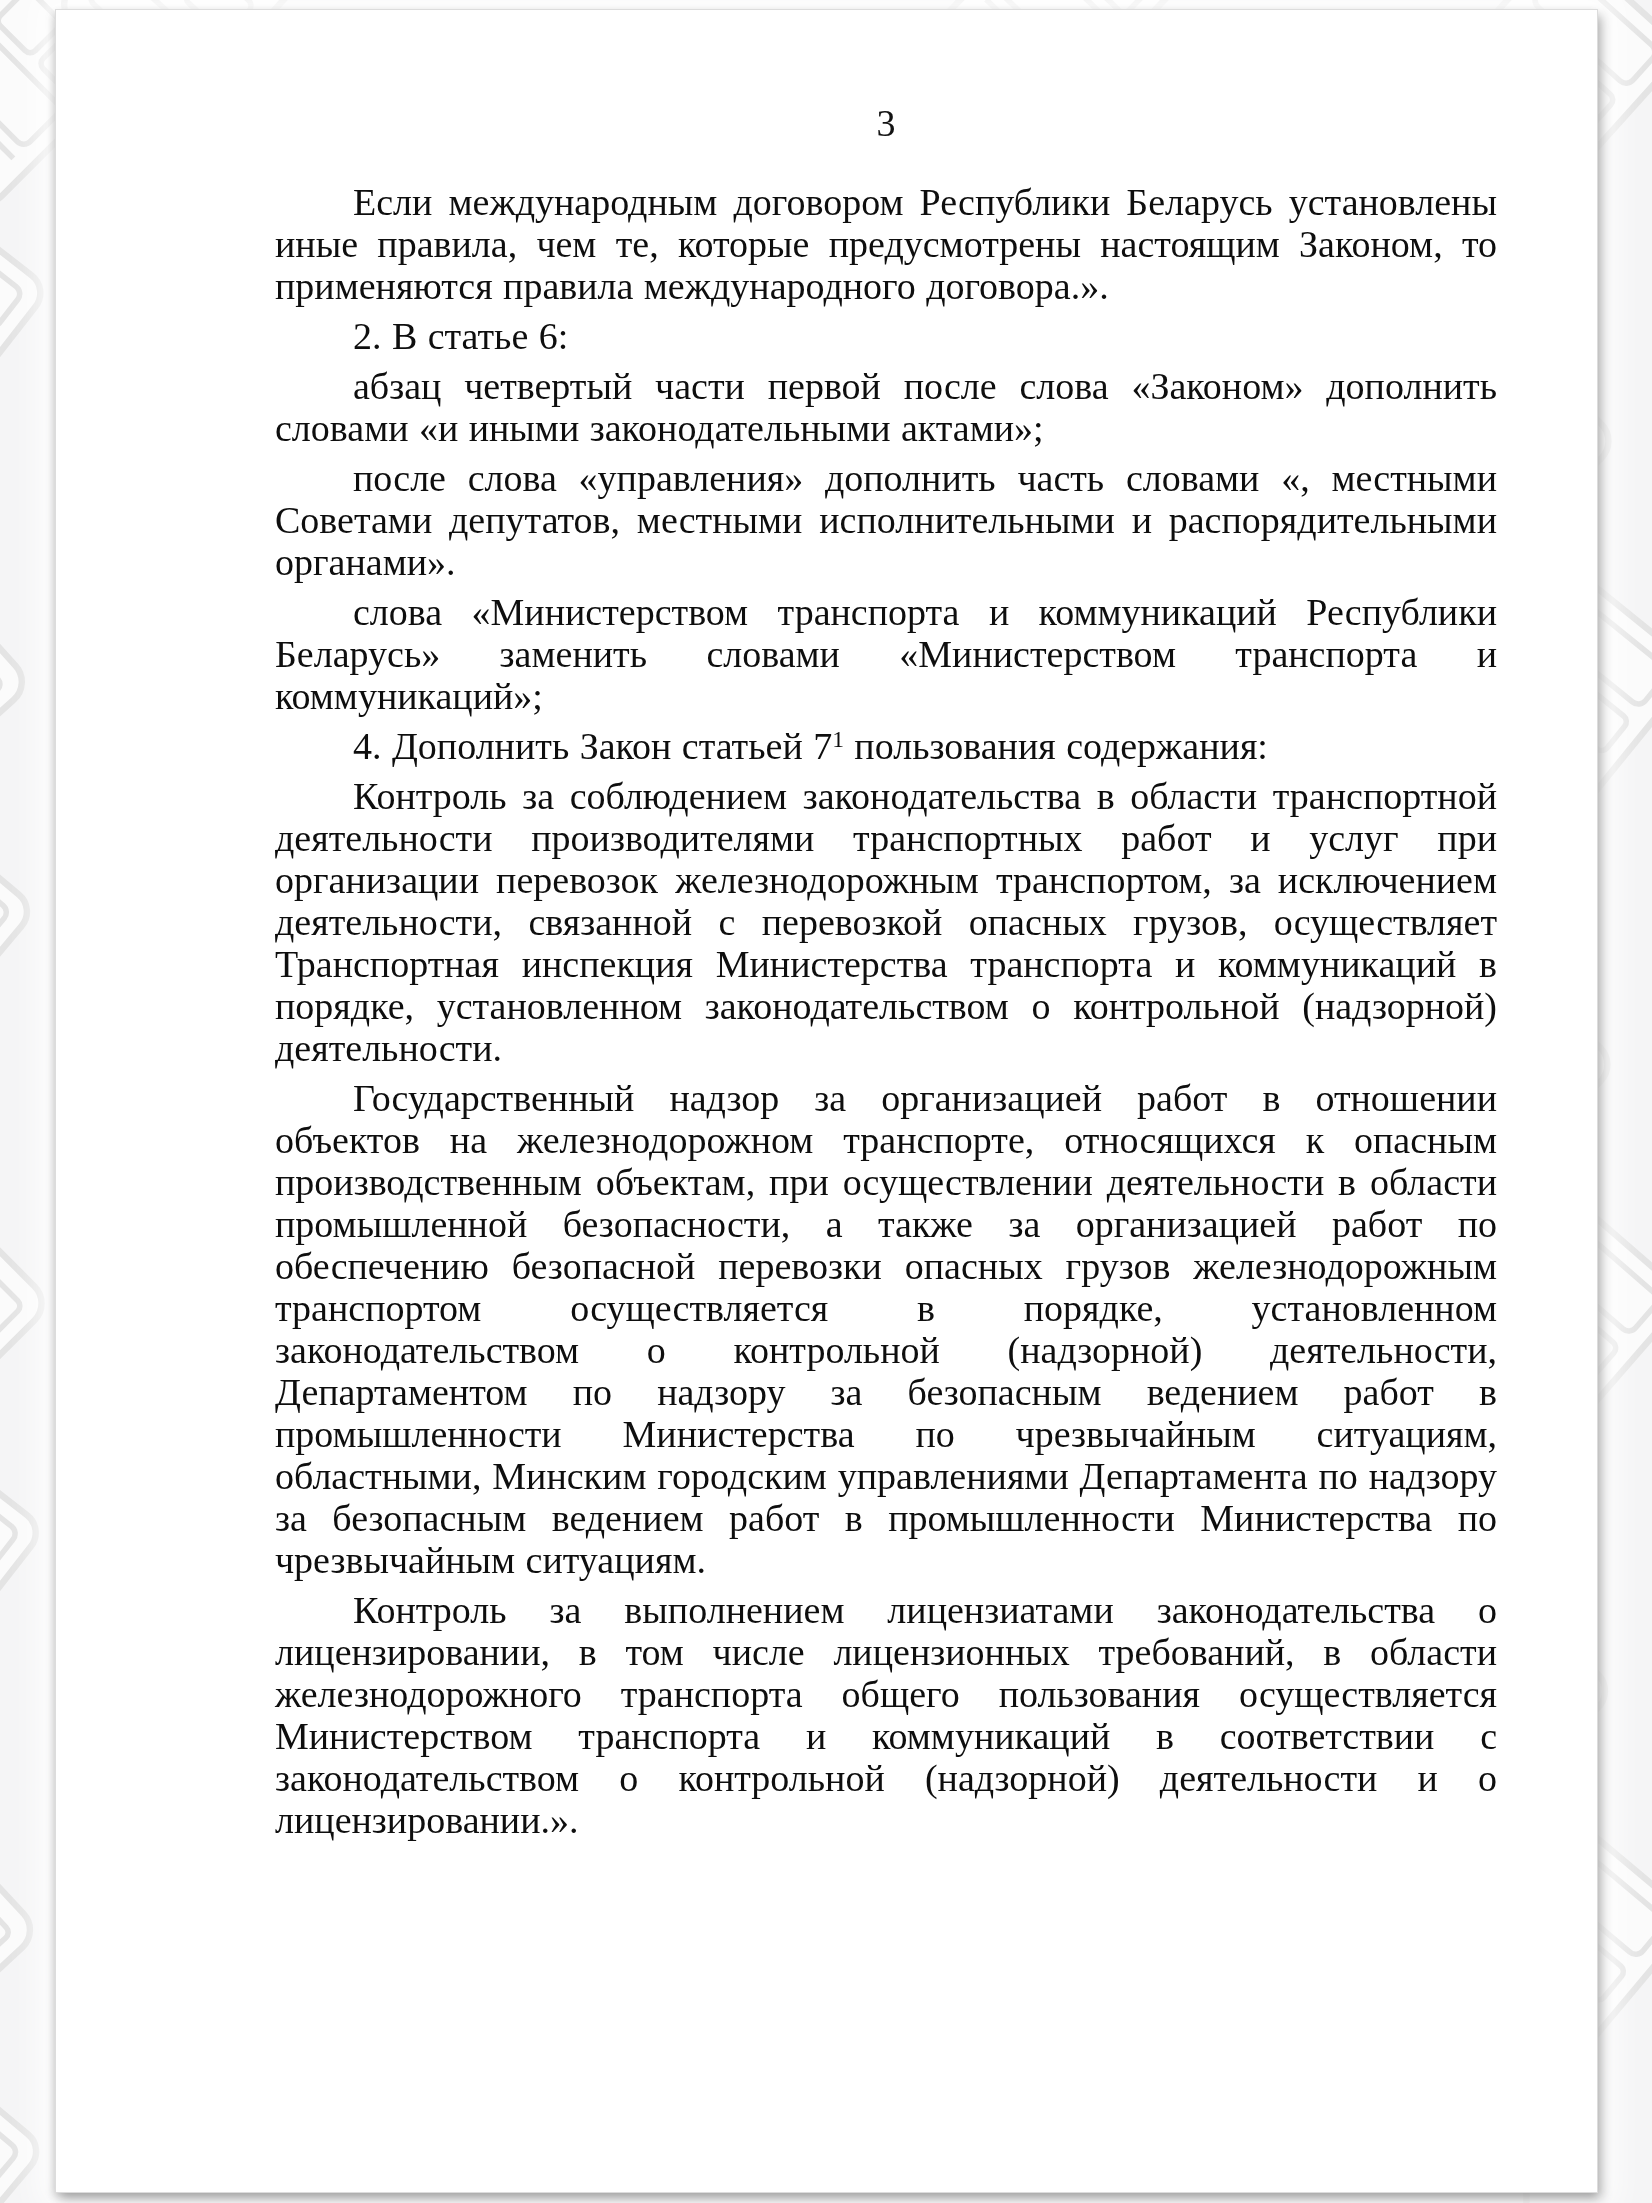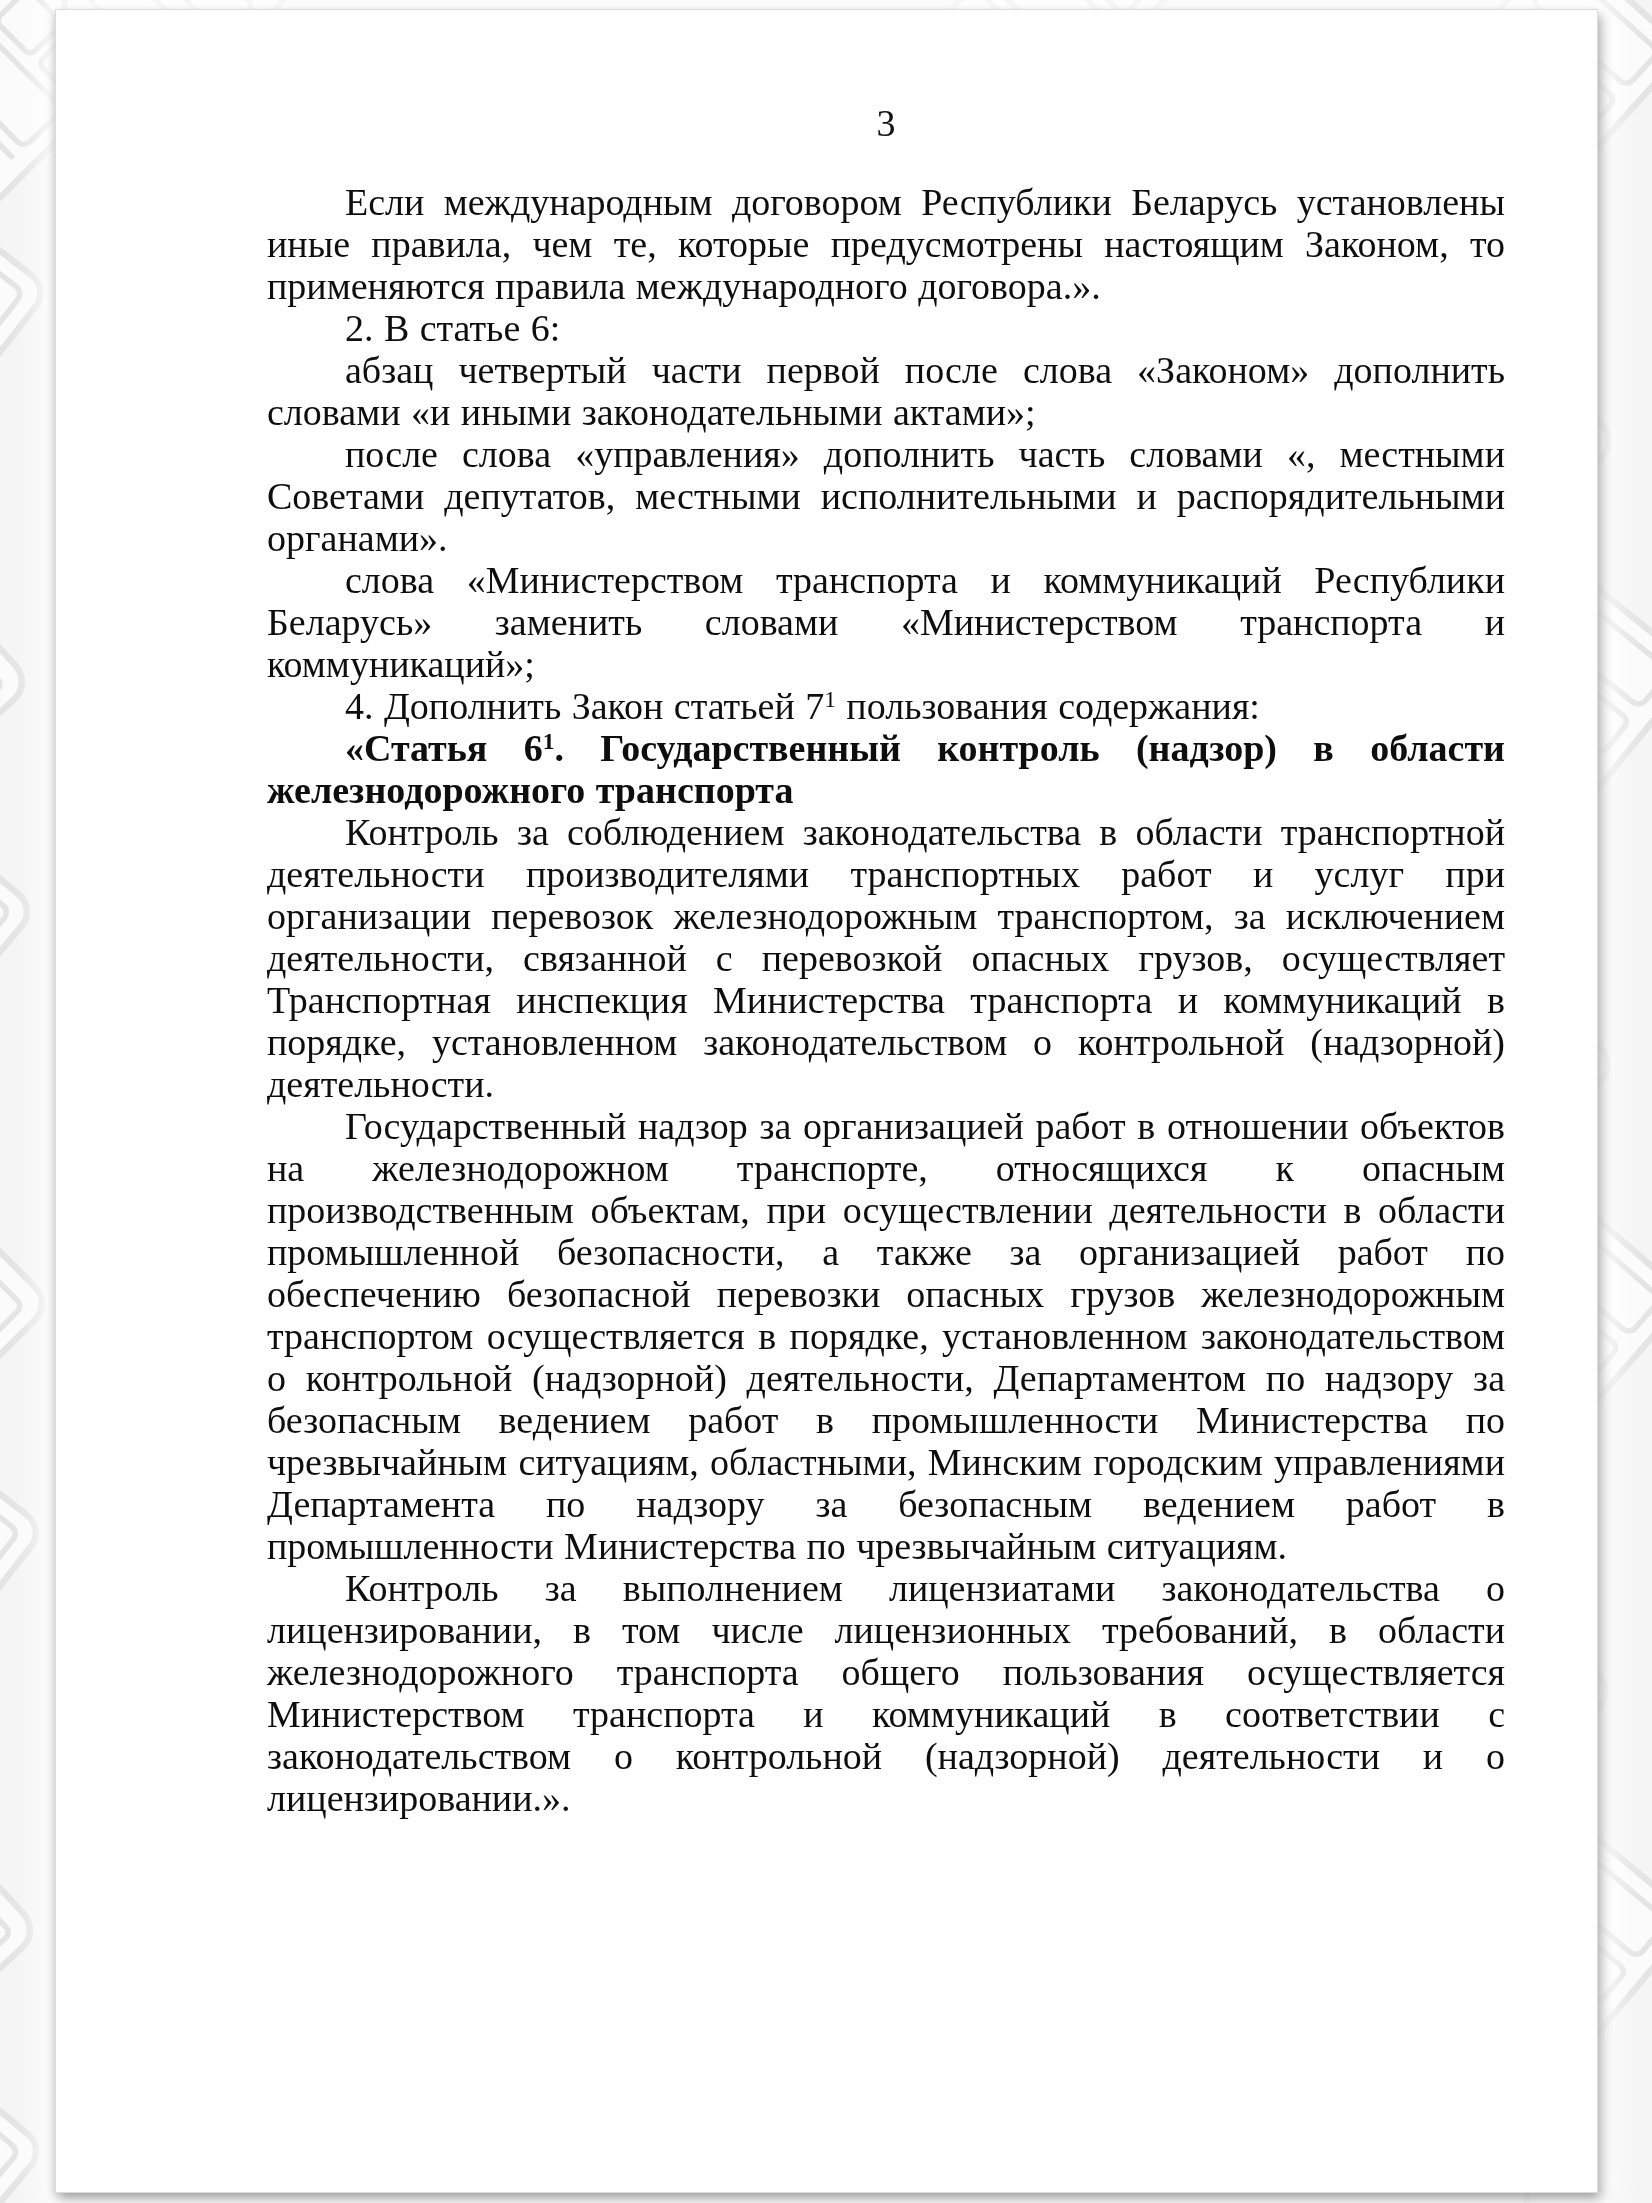--- a/index.html
+++ b/index.html
@@ -31,21 +31,21 @@
   .page-number{
     text-align:center;
     font-size:38px;
     line-height:42px;
     color:#121212;
   }
   .content{
     margin-top:37px;
   }
   .content p{
-    margin:0;
+    margin:8px;
     font-size:38px;
     line-height:42px;
     color:#0e0e0e;
     text-align:justify;
     text-indent:78px;
     word-spacing:0.9px;
   }
   .content p.bold{
     font-weight:bold;
   }
@@ -112,21 +112,20 @@
 
   <div class="sheet">
     <div class="page-number">3</div>
     <div class="content">
         <p><span>Если международным договором Республики Беларусь установлены иные правила, чем те, которые предусмотрены настоящим Законом, то применяются правила международного договора.».</span></p>
         <p><span>2. В статье 6:</span></p>
         <p><span>абзац четвертый части первой после слова «Законом» дополнить словами «и иными законодательными актами»;</span></p>
         <p><span>после слова «управления» дополнить часть словами «, местными Советами депутатов, местными исполнительными и распорядительными органами».</span></p>
         <p><span>слова «Министерством транспорта и коммуникаций Республики Беларусь» заменить словами «Министерством транспорта и коммуникаций»;</span></p>
         <p><span>4. Дополнить Закон статьей 7</span><sup>1</sup><span> пользования содержания:</span></p>
-        <p class="bold"><span>«Статья 6</span><sup>1</sup><span>. Государственный контроль (надзор) в области железнодорожного транспорта</span></p>
         <p><span>Контроль за соблюдением законодательства в области транспортной деятельности производителями транспортных работ и услуг при организации перевозок железнодорожным транспортом, за исключением деятельности, связанной с перевозкой опасных грузов, осуществляет Транспортная инспекция Министерства транспорта и коммуникаций в порядке, установленном законодательством о контрольной (надзорной) деятельности.</span></p>
         <p><span>Государственный надзор за организацией работ в отношении объектов на железнодорожном транспорте, относящихся к опасным производственным объектам, при осуществлении деятельности в области промышленной безопасности, а также за организацией работ по обеспечению безопасной перевозки опасных грузов железнодорожным транспортом осуществляется в порядке, установленном законодательством о контрольной (надзорной) деятельности, Департаментом по надзору за безопасным ведением работ в промышленности Министерства по чрезвычайным ситуациям, областными, Минским городским управлениями Департамента по надзору за безопасным ведением работ в промышленности Министерства по чрезвычайным ситуациям.</span></p>
         <p><span>Контроль за выполнением лицензиатами законодательства о лицензировании, в том числе лицензионных требований, в области железнодорожного транспорта общего пользования осуществляется Министерством транспорта и коммуникаций в соответствии с законодательством о контрольной (надзорной) деятельности и о лицензировании.».</span></p>
       </div>
   </div>
 
 </div>
 
 
 </body></html>

